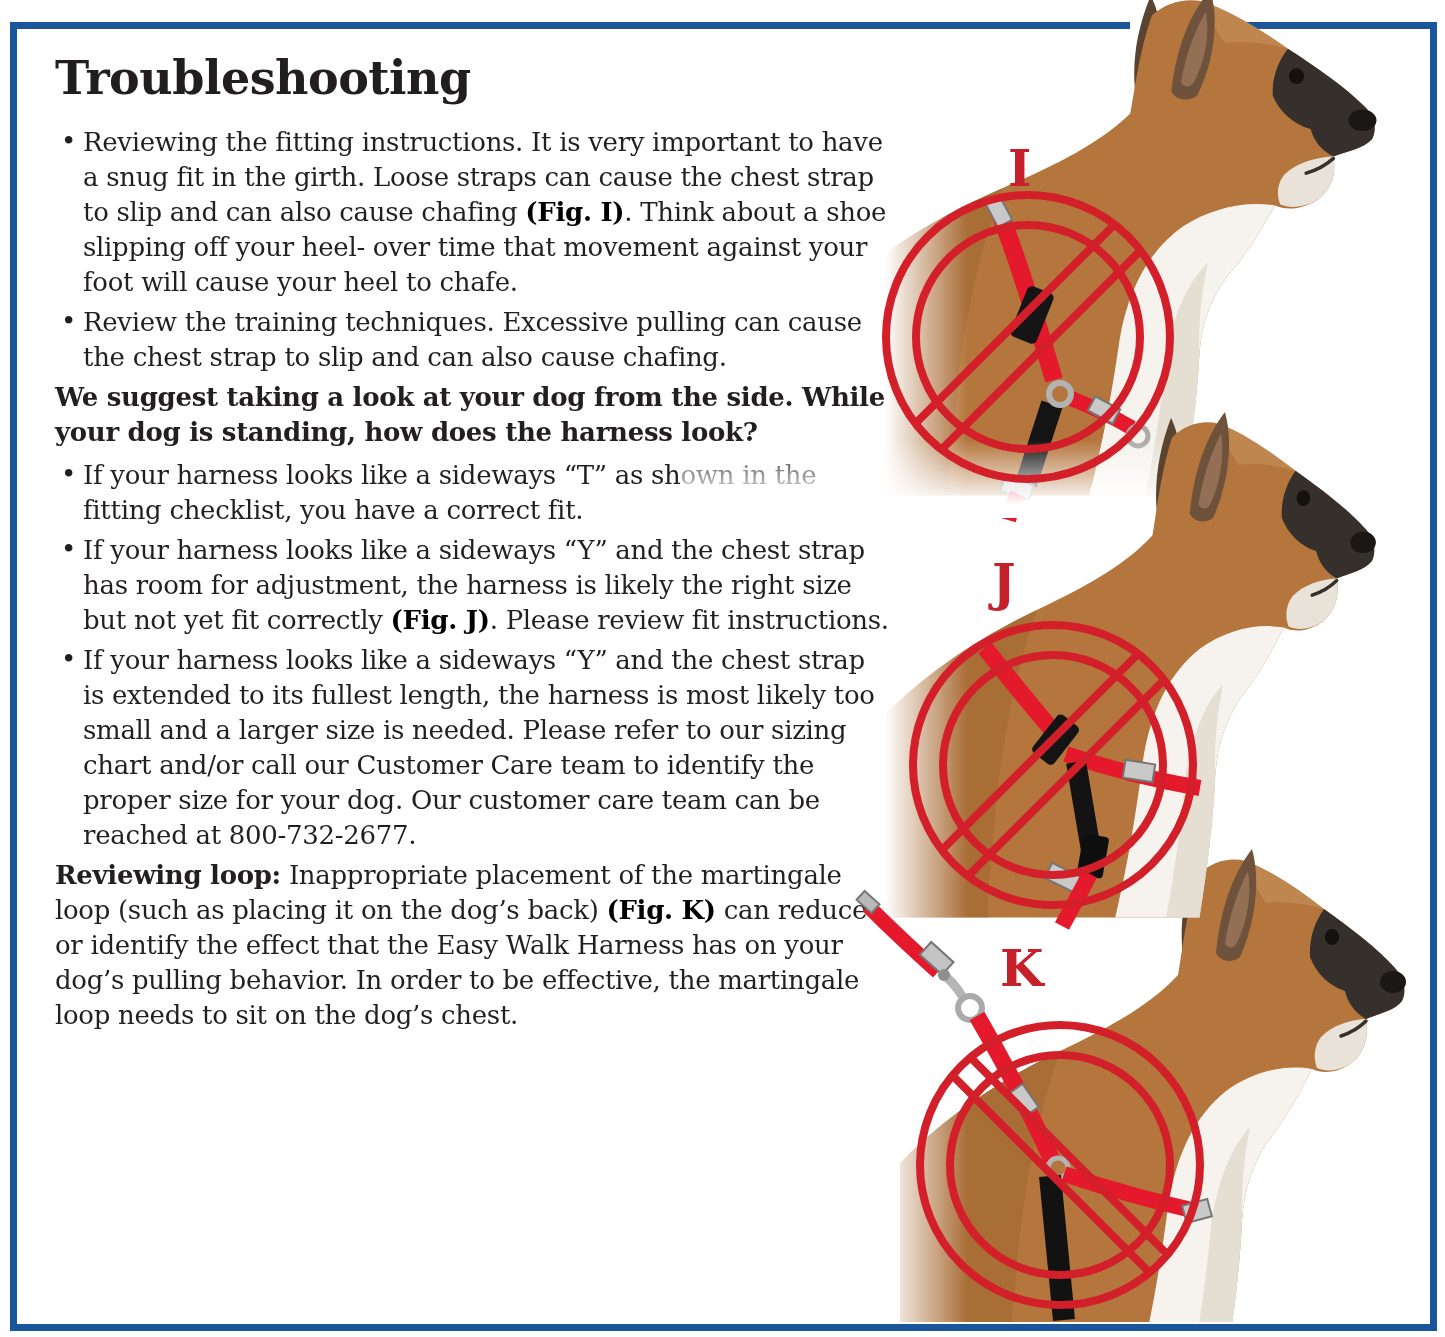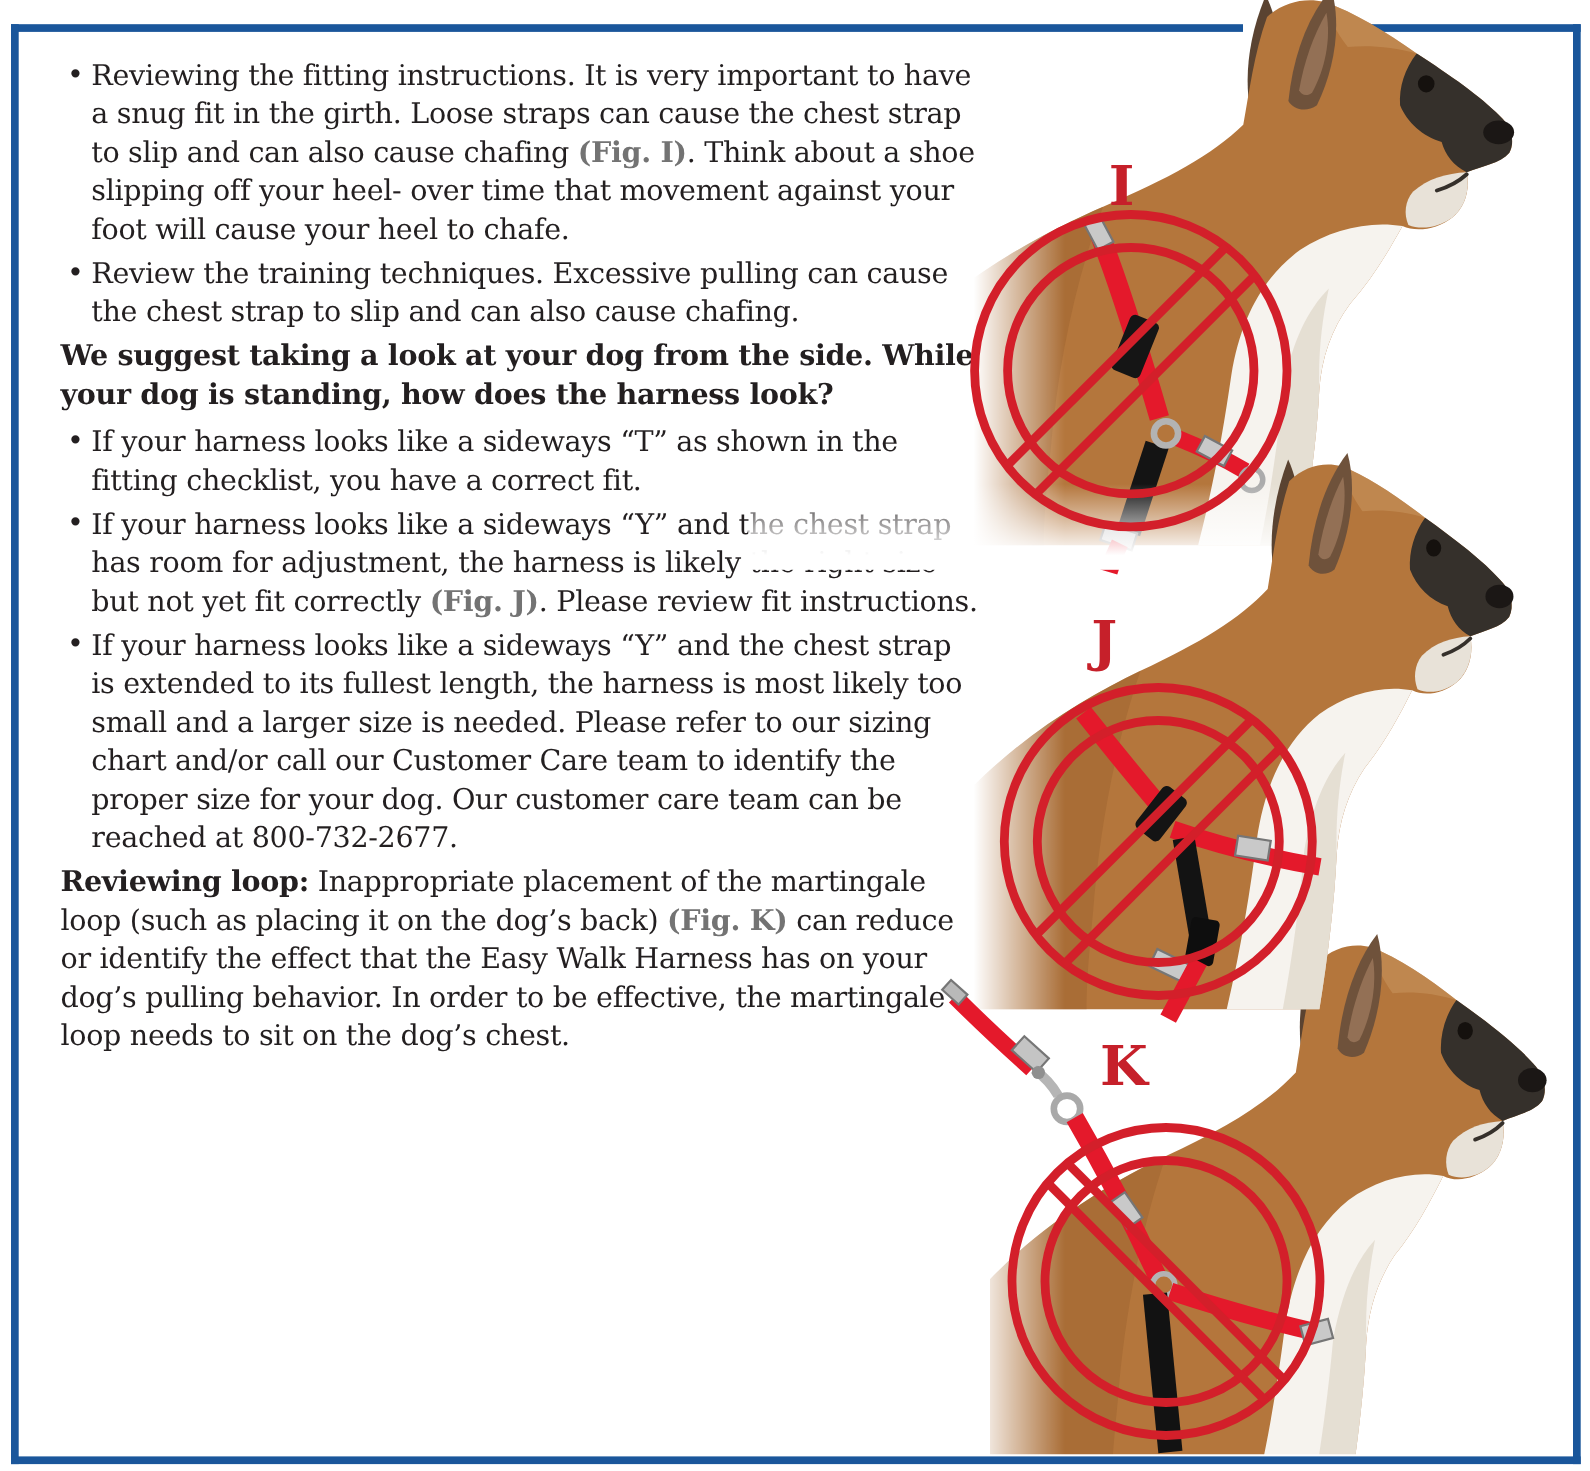--- a/index.html
+++ b/index.html
@@ -23,41 +23,42 @@
     margin:0 0 20px 0; font-size:46px; line-height:1.15;
     font-weight:bold; letter-spacing:-0.5px; color:#221e1f;
   }
   p { margin:0; }
   .bold-head { font-weight:bold; margin:0 0 8px 0; }
   ul.blist { list-style:none; margin:0 0 5px 0; padding:0; }
   ul.blist li { position:relative; padding-left:28px; margin:0 0 5px 0; }
   ul.blist li::before {
     content:"\2022"; position:absolute; left:6px; top:-1px; color:#231f20;
   }
-  .fig { color:#737373; font-weight:bold; }
+  .fig { color:#000000; font-weight:bold; }
   .b   { font-weight:bold; }
   .martingale { margin-top:2px; }
 
   svg.art { position:absolute; left:0; top:0; z-index:2; pointer-events:none; }
   .sign-label {
     font-family:"DejaVu Serif", serif; font-weight:bold; font-size:50px; fill:#c6202a;
   }
 </style>
 </head>
 <body>
 
 <div class="page">
 
   <div class="bd bd-top-left"></div>
   <div class="bd bd-top-right"></div>
   <div class="bd bd-left"></div>
   <div class="bd bd-right"></div>
   <div class="bd bd-bottom"></div>
 
   <div class="content">
+    <h1 class="title">Troubleshooting</h1>
 
 
     <ul class="blist">
       <li>
         <span>Reviewing the fitting instructions. It is very important to have a snug fit in the girth. Loose straps can cause the chest strap to slip and can also cause chafing </span><span class="fig">(Fig. I)</span><span>. Think about a shoe slipping off your heel- over time that movement against your foot will cause your heel to chafe.</span>
       </li>
       <li>
         <span>Review the training techniques. Excessive pulling can cause the chest strap to slip and can also cause chafing.</span>
       </li>
     </ul>

